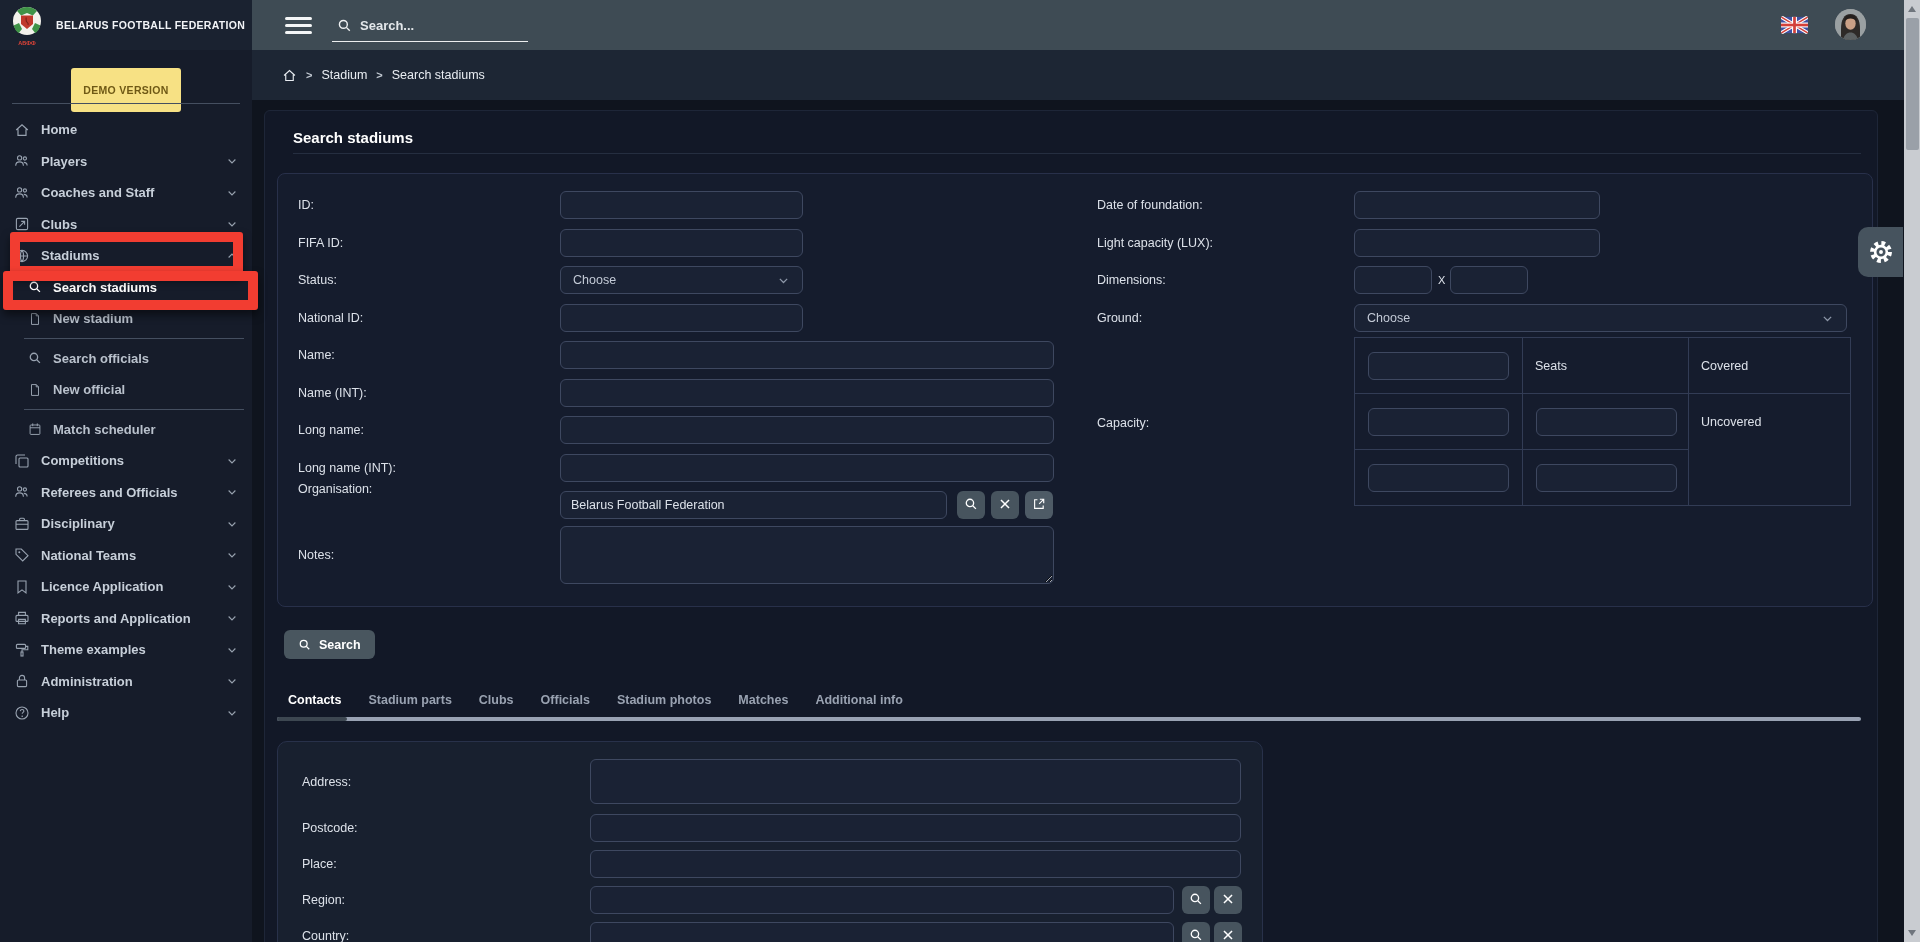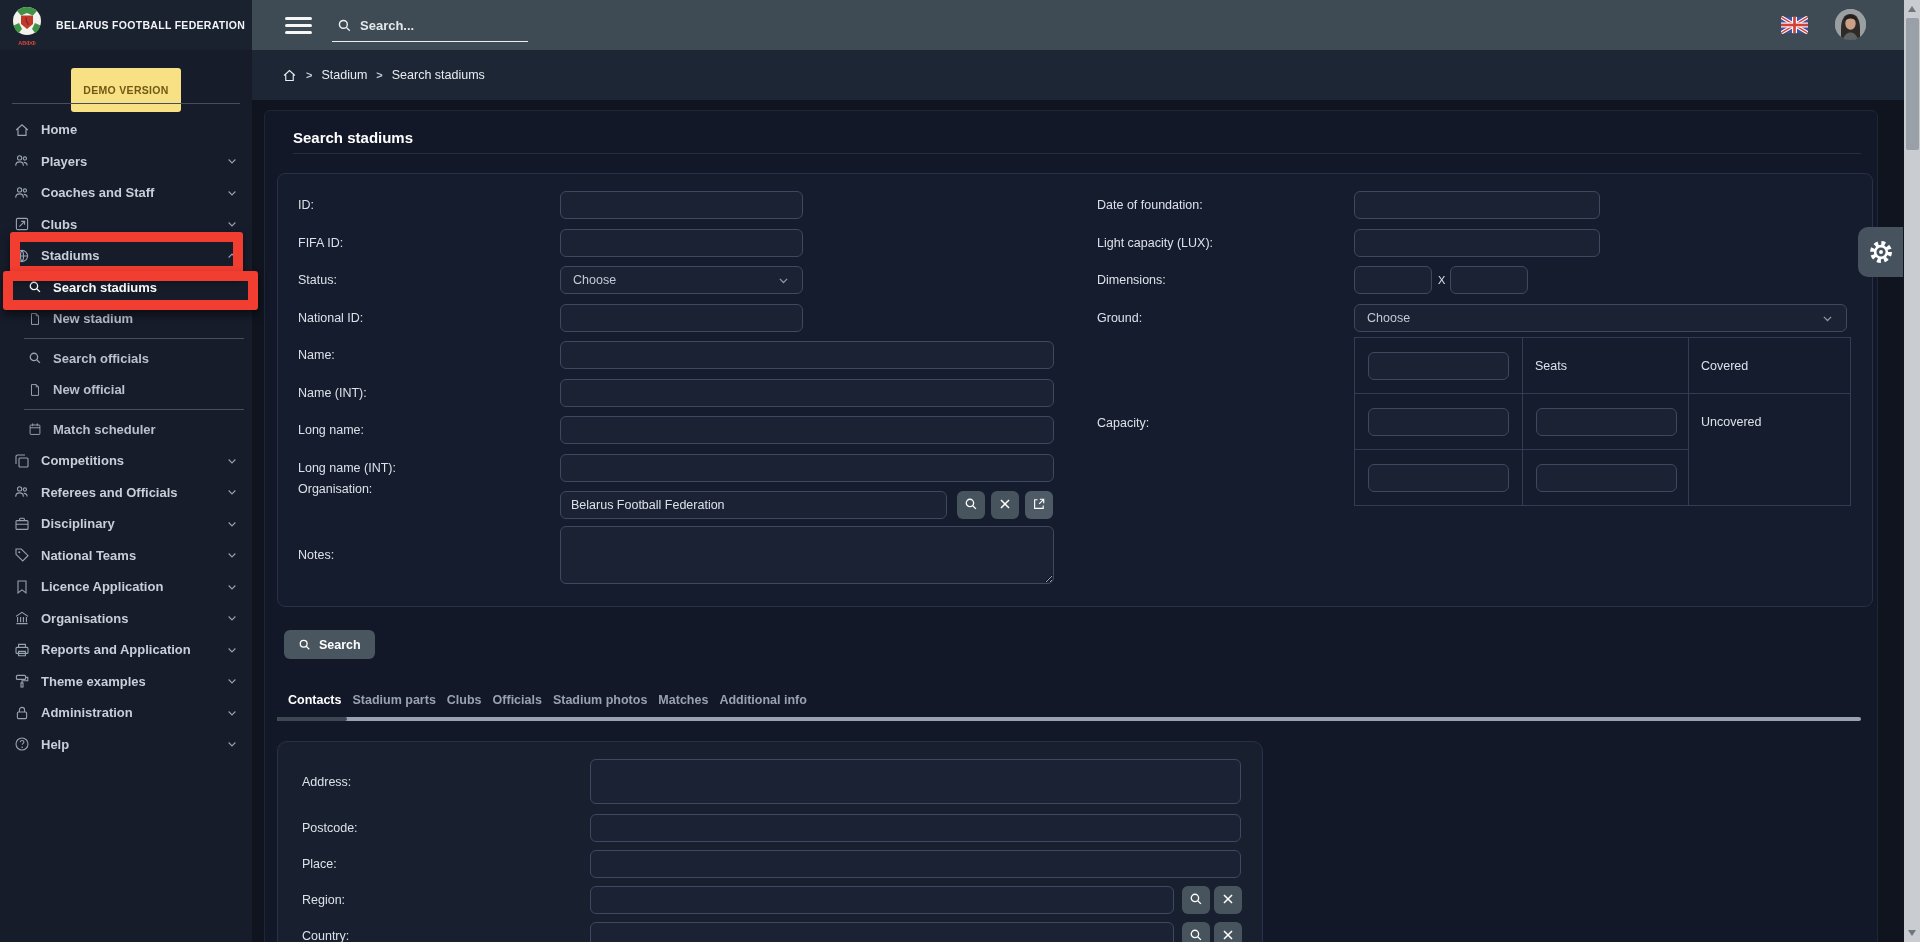--- a/index.html
+++ b/index.html
@@ -93,21 +93,21 @@
   .cap-cell .inp { position:static; width:141px; }
   .cap-cell.cin { padding-left:13px; }
 
   
   .search-btn { position:absolute; left:19px; top:519px; height:29px; background:#49565f; border:none;
     border-radius:6px; color:#ffffff; font-size:12.5px; font-weight:700; display:flex; align-items:center;
     padding:0 14px; cursor:pointer; font-family:inherit; }
   .search-btn svg { width:13px; height:13px; margin-right:8px; }
 
   
-  .tabs { position:absolute; left:23px; top:582px; display:flex; gap:11px; }
+  .tabs { position:absolute; left:23px; top:582px; display:flex; gap:27px; }
   .tab { color:#99a2b1; font-size:12.5px; font-weight:700; cursor:pointer; white-space:nowrap; }
   .tab.active { color:#ffffff; }
   .tab-line { position:absolute; left:12px; right:16px; top:606px; height:4px; background:#99a2b3; border-radius:2px; }
   .tab-line .seg { position:absolute; left:0; top:0; width:70px; height:4px; background:#3d4751; border-radius:2px; }
 
   
   .contacts-card { position:absolute; left:12px; top:630px; width:986px; height:330px; background:#18202f;
     border:1px solid #28314a; border-radius:10px; }
 
   
@@ -316,33 +316,20 @@
           </svg>
         </span>
     </div>
     <div class="nav-item">
       <span class="nico">
           <svg viewBox="0 0 16 16">
             <path d="M4 2h8v12l-4-3.1L4 14z" fill="none" stroke="currentColor" stroke-width="1.1"></path>
           </svg>
         </span>
       <span class="nlabel">Licence Application</span>
-      <span class="chev">
-          <svg viewBox="0 0 16 16">
-            <path d="M3.5 6 8 10.5 12.5 6" fill="none" stroke="currentColor" stroke-width="1.5"></path>
-          </svg>
-        </span>
-    </div>
-    <div class="nav-item">
-      <span class="nico">
-          <svg viewBox="0 0 16 16">
-            <path d="M2 6.4 8 2.4l6 4M3.6 7v5.2M6.6 7v5.2M9.4 7v5.2M12.4 7v5.2M2.4 13.6h11.2" fill="none" stroke="currentColor" stroke-width="1.1"></path>
-          </svg>
-        </span>
-      <span class="nlabel">Organisations</span>
       <span class="chev">
           <svg viewBox="0 0 16 16">
             <path d="M3.5 6 8 10.5 12.5 6" fill="none" stroke="currentColor" stroke-width="1.5"></path>
           </svg>
         </span>
     </div>
     <div class="nav-item">
       <span class="nico">
           <svg viewBox="0 0 16 16">
             <rect x="2" y="5.4" width="12" height="6" rx="1" fill="none" stroke="currentColor" stroke-width="1.1"></rect>

